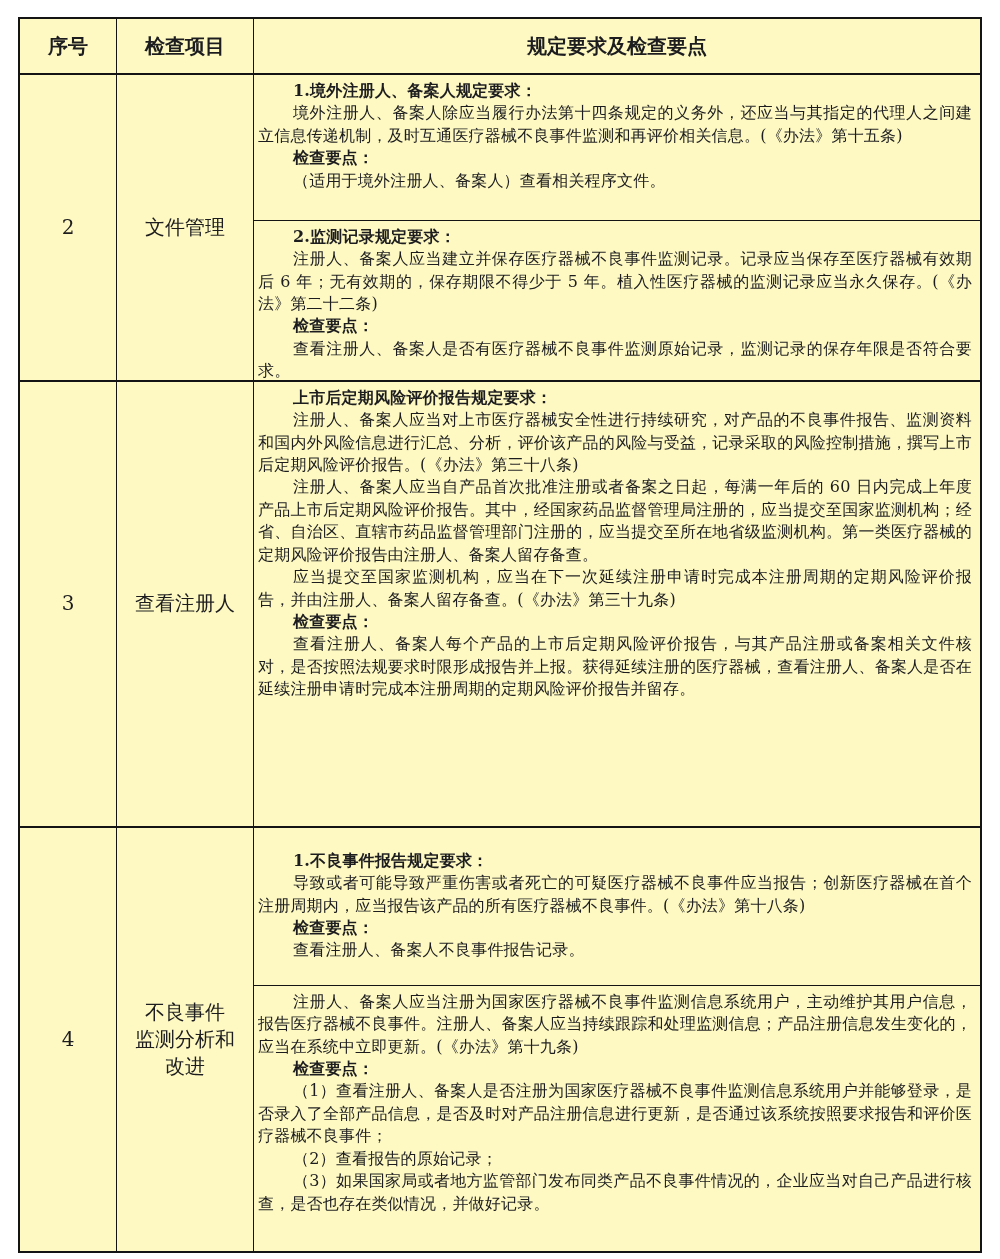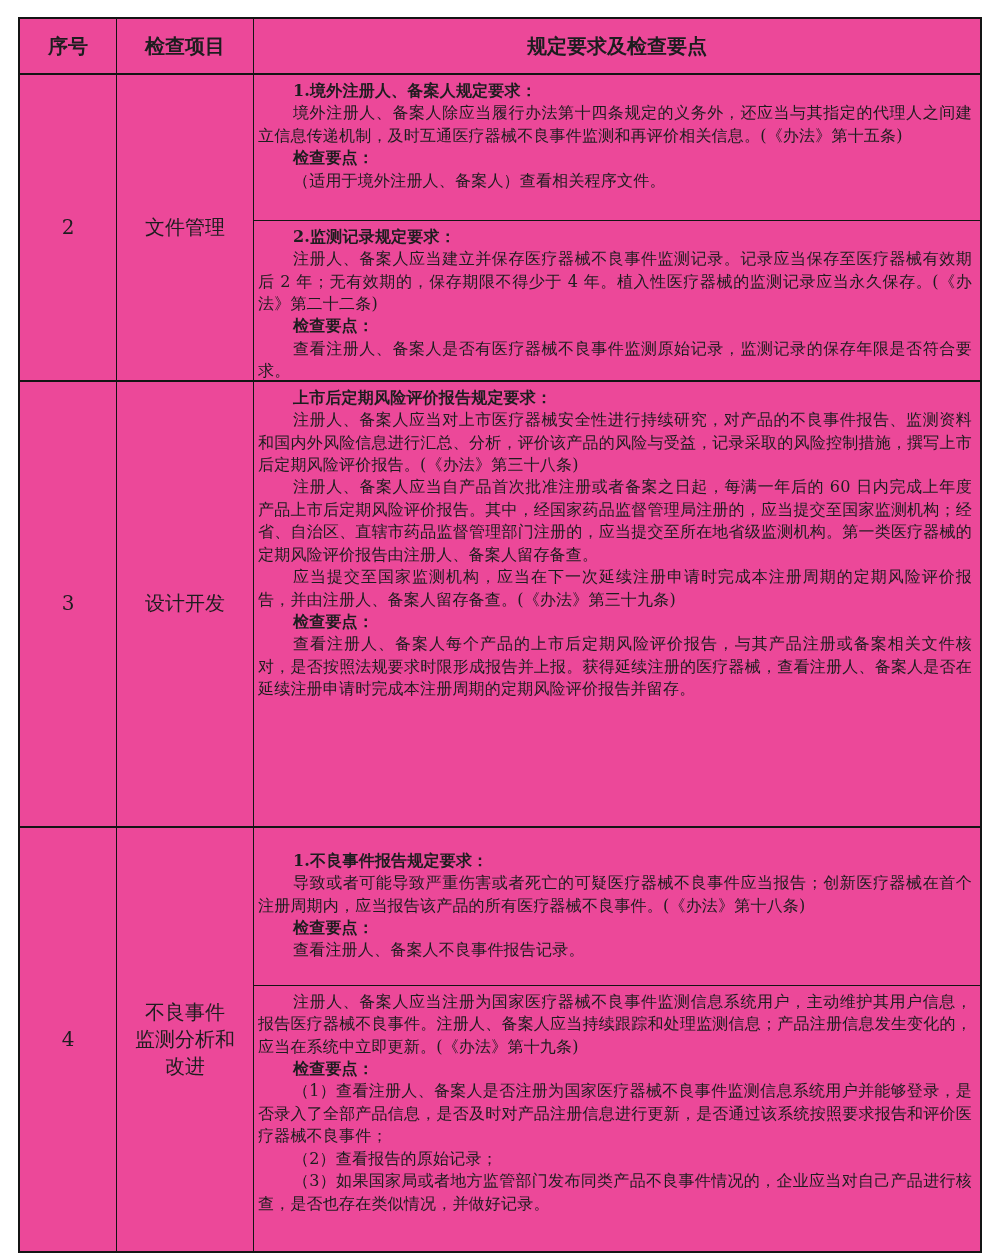--- a/index.html
+++ b/index.html
@@ -8,21 +8,21 @@
     background: #ffffff;
     overflow: hidden;
     font-family: "DejaVu Serif", "Liberation Serif", serif;
     color: #1d1d1f;
   }
   .doc-table {
     position: absolute;
     left: 18px; top: 17px;
     width: 964px;
     border: 2px solid #141414;
-    background: #ec4899;
+    background: #fef9c3;
   }
   .tr {
     display: grid;
     grid-template-columns: 96px 137px 1fr;
   }
   .tr + .tr { border-top: 2px solid #141414; }
   .cell { border-left: 1.5px solid #141414; }
   .cell:first-child { border-left: none; }
   .head-cell {
     display: flex; align-items: center; justify-content: center;
@@ -75,30 +75,30 @@
     <div class="cell item-cell">文件管理</div>
     <div class="cell content-cell">
       <div class="block b-r2a">
         <div class="para bold">1.境外注册人、备案人规定要求：</div>
         <div class="para">境外注册人、备案人除应当履行办法第十四条规定的义务外，还应当与其指定的代理人之间建立信息传递机制，及时互通医疗器械不良事件监测和再评价相关信息。(《办法》第十五条)</div>
         <div class="para bold">检查要点：</div>
         <div class="para">（适用于境外注册人、备案人）查看相关程序文件。</div>
       </div>
       <div class="block b-r2b">
         <div class="para bold">2.监测记录规定要求：</div>
-        <div class="para">注册人、备案人应当建立并保存医疗器械不良事件监测记录。记录应当保存至医疗器械有效期后 2 年；无有效期的，保存期限不得少于 4 年。植入性医疗器械的监测记录应当永久保存。(《办法》第二十二条)</div>
+        <div class="para">注册人、备案人应当建立并保存医疗器械不良事件监测记录。记录应当保存至医疗器械有效期后 6 年；无有效期的，保存期限不得少于 5 年。植入性医疗器械的监测记录应当永久保存。(《办法》第二十二条)</div>
         <div class="para bold">检查要点：</div>
         <div class="para">查看注册人、备案人是否有医疗器械不良事件监测原始记录，监测记录的保存年限是否符合要求。</div>
       </div>
     </div>
   </div>
 
   <div class="tr">
     <div class="cell num-cell">3</div>
-    <div class="cell item-cell">设计开发</div>
+    <div class="cell item-cell">查看注册人</div>
     <div class="cell content-cell">
       <div class="block b-r3">
         <div class="para bold">上市后定期风险评价报告规定要求：</div>
         <div class="para">注册人、备案人应当对上市医疗器械安全性进行持续研究，对产品的不良事件报告、监测资料和国内外风险信息进行汇总、分析，评价该产品的风险与受益，记录采取的风险控制措施，撰写上市后定期风险评价报告。(《办法》第三十八条)</div>
         <div class="para">注册人、备案人应当自产品首次批准注册或者备案之日起，每满一年后的 60 日内完成上年度产品上市后定期风险评价报告。其中，经国家药品监督管理局注册的，应当提交至国家监测机构；经省、自治区、直辖市药品监督管理部门注册的，应当提交至所在地省级监测机构。第一类医疗器械的定期风险评价报告由注册人、备案人留存备查。</div>
         <div class="para">应当提交至国家监测机构，应当在下一次延续注册申请时完成本注册周期的定期风险评价报告，并由注册人、备案人留存备查。(《办法》第三十九条)</div>
         <div class="para bold">检查要点：</div>
         <div class="para">查看注册人、备案人每个产品的上市后定期风险评价报告，与其产品注册或备案相关文件核对，是否按照法规要求时限形成报告并上报。获得延续注册的医疗器械，查看注册人、备案人是否在延续注册申请时完成本注册周期的定期风险评价报告并留存。</div>
       </div>
     </div>

